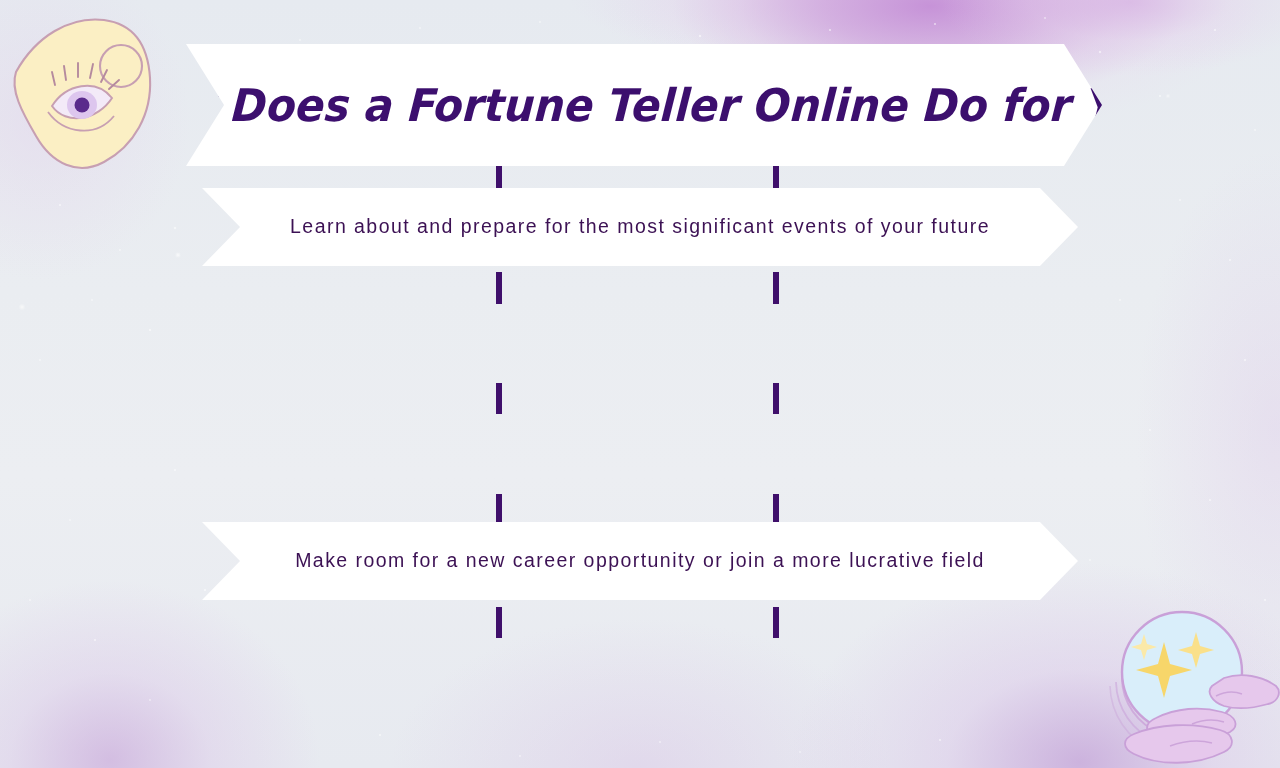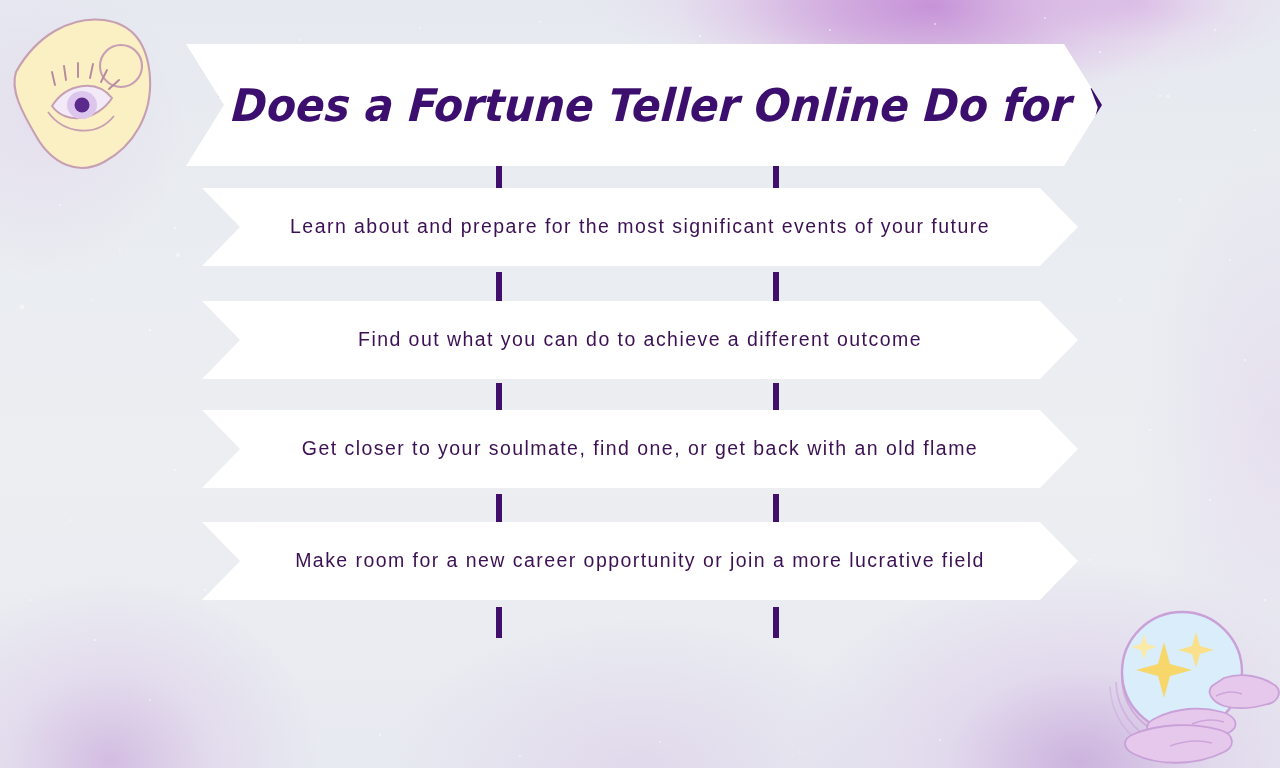--- a/index.html
+++ b/index.html
@@ -245,27 +245,21 @@
   <div class="connector" style="left:773px; top:607px;  height:31px;"></div>
 
   <div class="banner chev banner-title">
     <div class="title-text">What Does a Fortune Teller Online Do for You?</div>
   </div>
 
   <div class="banner chev row row-1">
     <div class="row-text">Learn about and prepare for the most significant events of your future</div>
   </div>
 
-  <div class="banner chev row row-2">
-    <div class="row-text">Find out what you can do to achieve a different outcome</div>
-  </div>
-
-  <div class="banner chev row row-3">
-    <div class="row-text">Get closer to your soulmate, find one, or get back with an old flame</div>
-  </div>
+
 
   <div class="banner chev row row-4">
     <div class="row-text">Make room for a new career opportunity or join a more lucrative field</div>
   </div>
 
 
   <div class="deco deco-planchette">
     <svg viewBox="0 0 176 170" width="176" height="170">
       <path d="M8 66 C28 30 62 10 96 14 C126 18 140 40 142 72
                C144 108 126 140 96 156 C70 170 44 158 28 130

